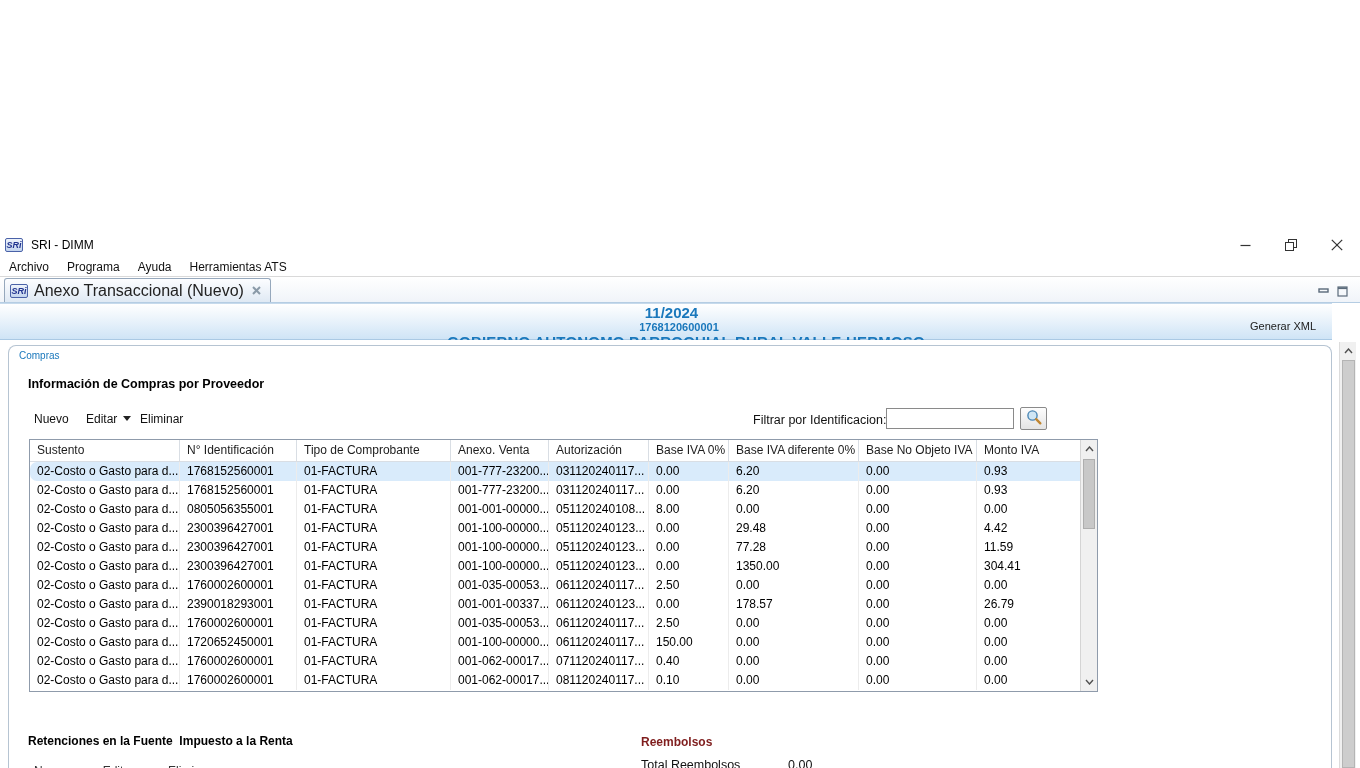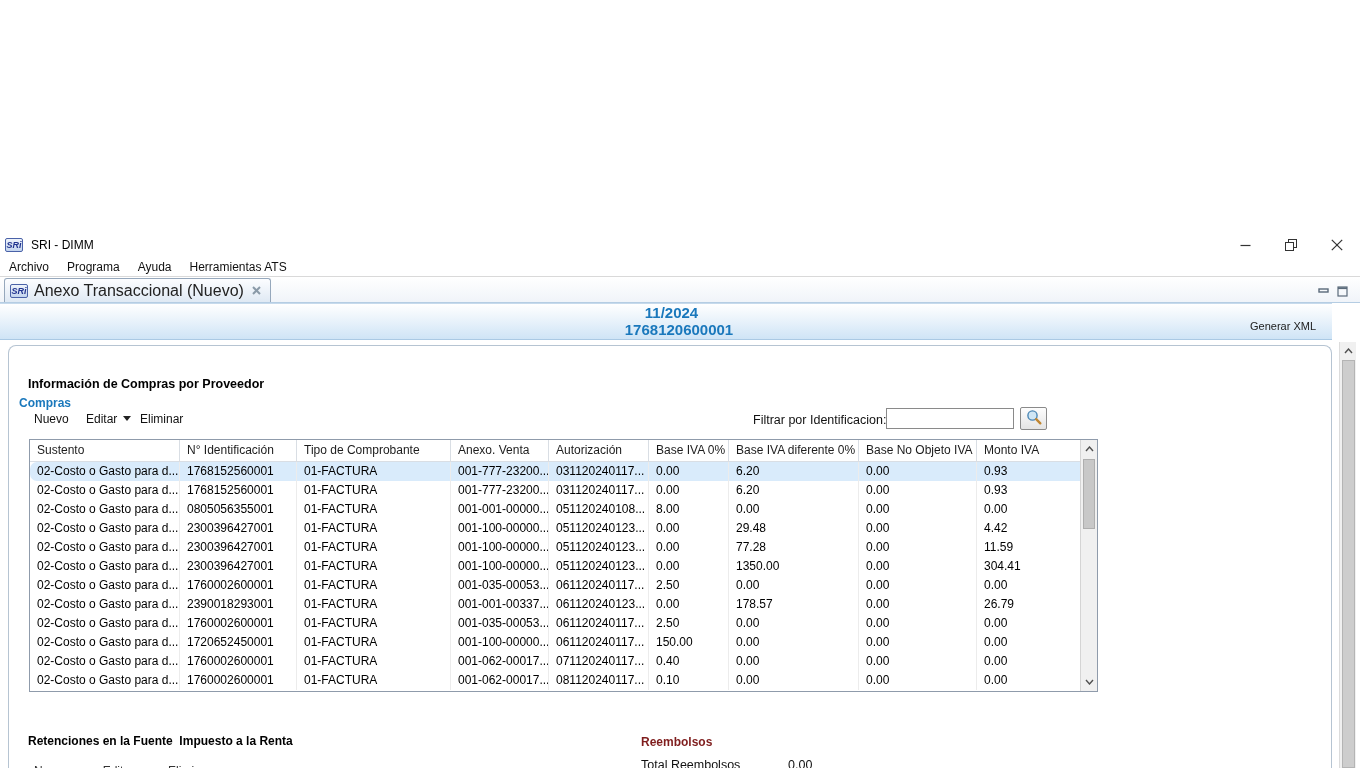--- a/index.html
+++ b/index.html
@@ -32,29 +32,29 @@
          background:linear-gradient(#fcfdff,#dfe9f4); }
   .tab-label { font-size:16px; color:#222; margin:0 6px 0 6px; }
   .tab-close { width:13px; height:13px; display:flex; align-items:center; justify-content:center; }
   .view-buttons { position:absolute; right:12px; top:6px; display:flex; gap:8px; align-items:center; }
 
   .headerband { position:relative; height:37px; width:1332px;
                 background:linear-gradient(180deg,#ffffff 0%,#eaf3fb 45%,#cfe4f6 100%);
                 border-top:1px solid #c6daec; border-bottom:1px solid #aac9e4;
                 display:flex; align-items:center;flex-direction:column; }
   .hb-period { font-size:15px; font-weight:bold; color:#1a78bc; margin-left:11px; }
-  .hb-ruc    { font-size:15px; font-weight:bold; color:#1a78bc; margin-left:26px; }
+  .hb-ruc    { font-size:11px; font-weight:bold; color:#1a78bc; margin-left:26px; }
   .hb-name   { font-size:15px; font-weight:bold; color:#1a78bc; margin-left:40px; letter-spacing:.2px; }
   .generar-xml { position:absolute; right:1360px-1342px; right:16px; bottom:7px; font-size:11px; color:#222; cursor:pointer; }
 
   .content { position:relative; height:428px; overflow:hidden; background:#ffffff; }
 
   .group-box { position:absolute; left:8px; top:5px; width:1324px; height:430px;
                border:1px solid #b6c4d2; border-bottom:none; border-radius:8px 8px 0 0; background:#ffffff; }
-  .section-title { position:absolute; left:10px; top:4px; font-size:12px; font-weight:bold; color:#1a78bc;margin-top:46px; }
+  .section-title { position:absolute; left:10px; top:4px; font-size:10px; font-weight:normal; color:#1a78bc; }
   .group-subtitle { position:absolute; left:19px; top:31px; font-size:12.5px; font-weight:bold; color:#000; }
 
   .flat-btn { position:absolute; top:66px; font-size:12px; color:#111; cursor:pointer; }
   .btn-nuevo { left:25px; } .btn-editar { left:77px; } .btn-eliminar { left:131px; }
   .dd-arrow { position:absolute; left:114px; top:70px; width:0; height:0;
               border-left:4px solid transparent; border-right:4px solid transparent;
               border-top:5px solid #222; cursor:pointer; }
 
   .filter-label { position:absolute; left:744px; top:67px; font-size:12.5px; color:#111; }
   .filter-input { position:absolute; left:877px; top:62px; width:128px; height:21px;

